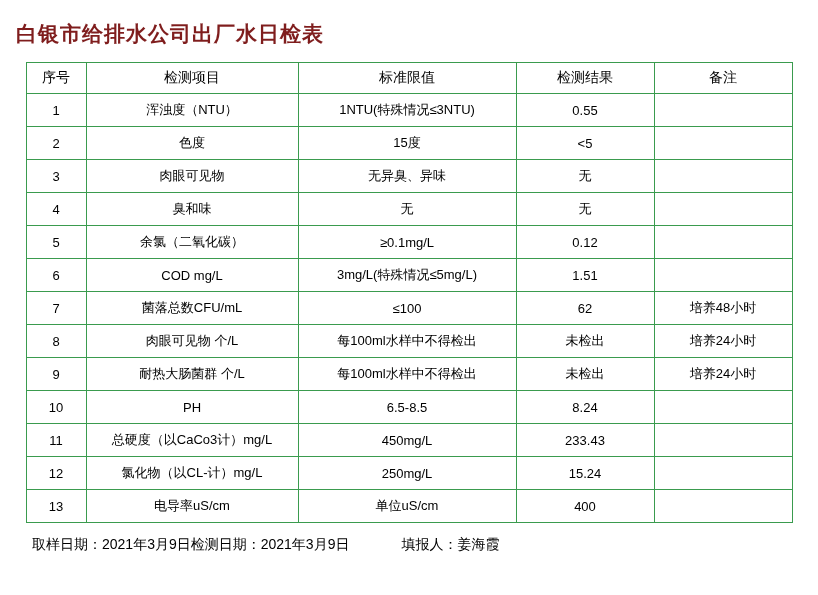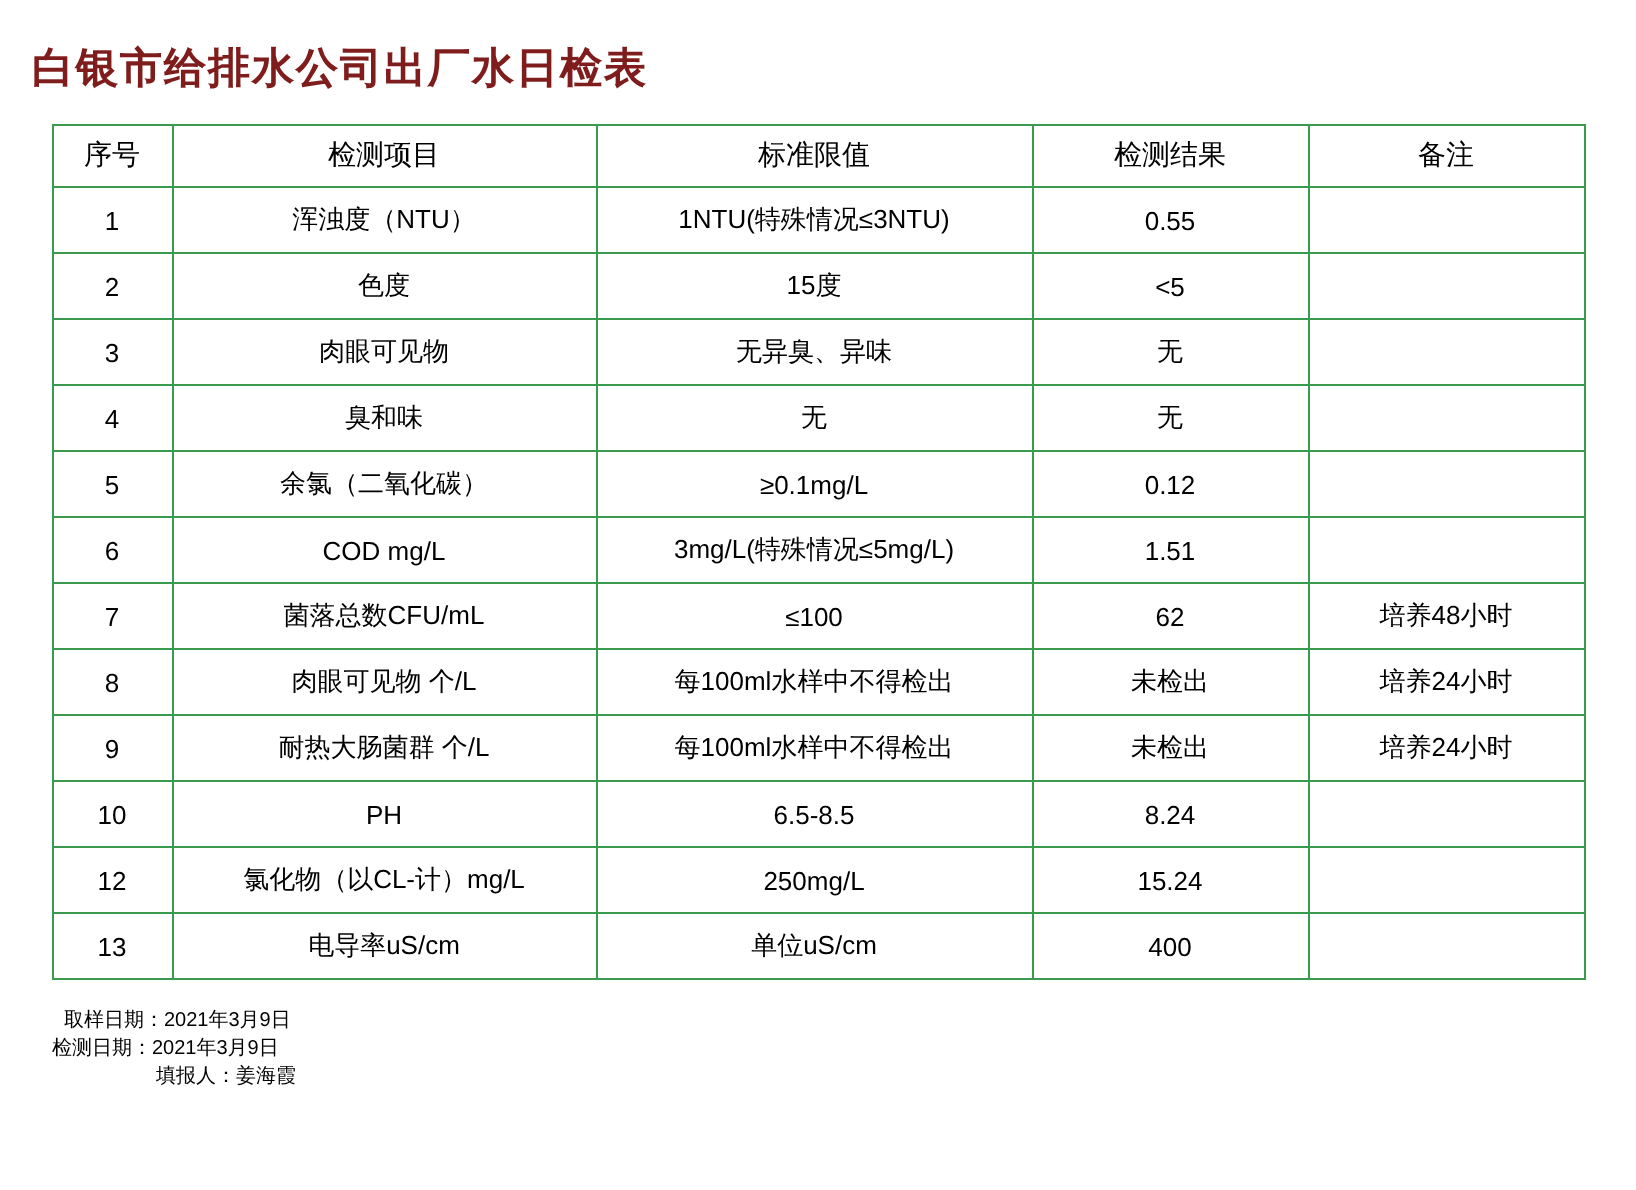--- a/index.html
+++ b/index.html
@@ -53,25 +53,24 @@
   }
   col.c0 { width: 60px; }
   col.c1 { width: 212px; }
   col.c2 { width: 218px; }
   col.c3 { width: 138px; }
   col.c4 { width: 138px; }
   .footer {
     width: 766px;
     margin: 0 auto;
     padding-top: 13px;
-    font-size: 10px;
+    font-size: 14px;
     display: flex;
     justify-content: flex-start;
     color: #000;
-    flex-direction: column;
   }
   .footer .f-item {
     white-space: nowrap;
   }
   .footer .f-sample { margin-left: 6px; }
   .footer .f-test { }
   .footer .f-filler { margin-left: 52px; }
 </style>
 </head>
 <body>
@@ -159,20 +158,27 @@
         <td>耐热大肠菌群 个/L</td>
         <td>每100ml水样中不得检出</td>
         <td>未检出</td>
         <td>培养24小时</td>
       </tr>
       <tr>
         <td>10</td>
         <td>PH</td>
         <td>6.5-8.5</td>
         <td>8.24</td>
+        <td></td>
+      </tr>
+      <tr>
+        <td>11</td>
+        <td>总硬度（以CaCo3计）mg/L</td>
+        <td>450mg/L</td>
+        <td>233.43</td>
         <td></td>
       </tr>
       <tr>
         <td>12</td>
         <td>氯化物（以CL-计）mg/L</td>
         <td>250mg/L</td>
         <td>15.24</td>
         <td></td>
       </tr>
       <tr>

